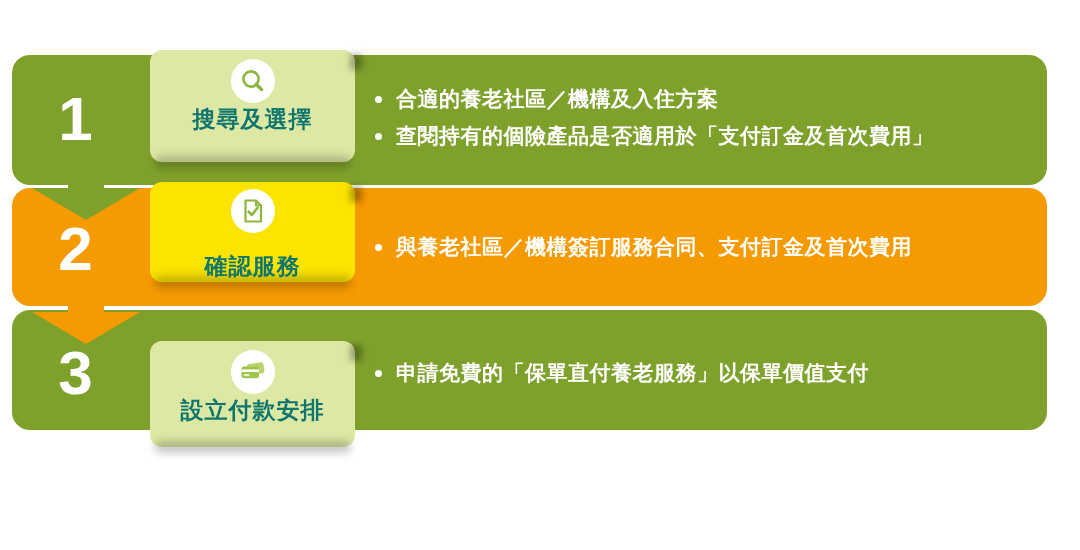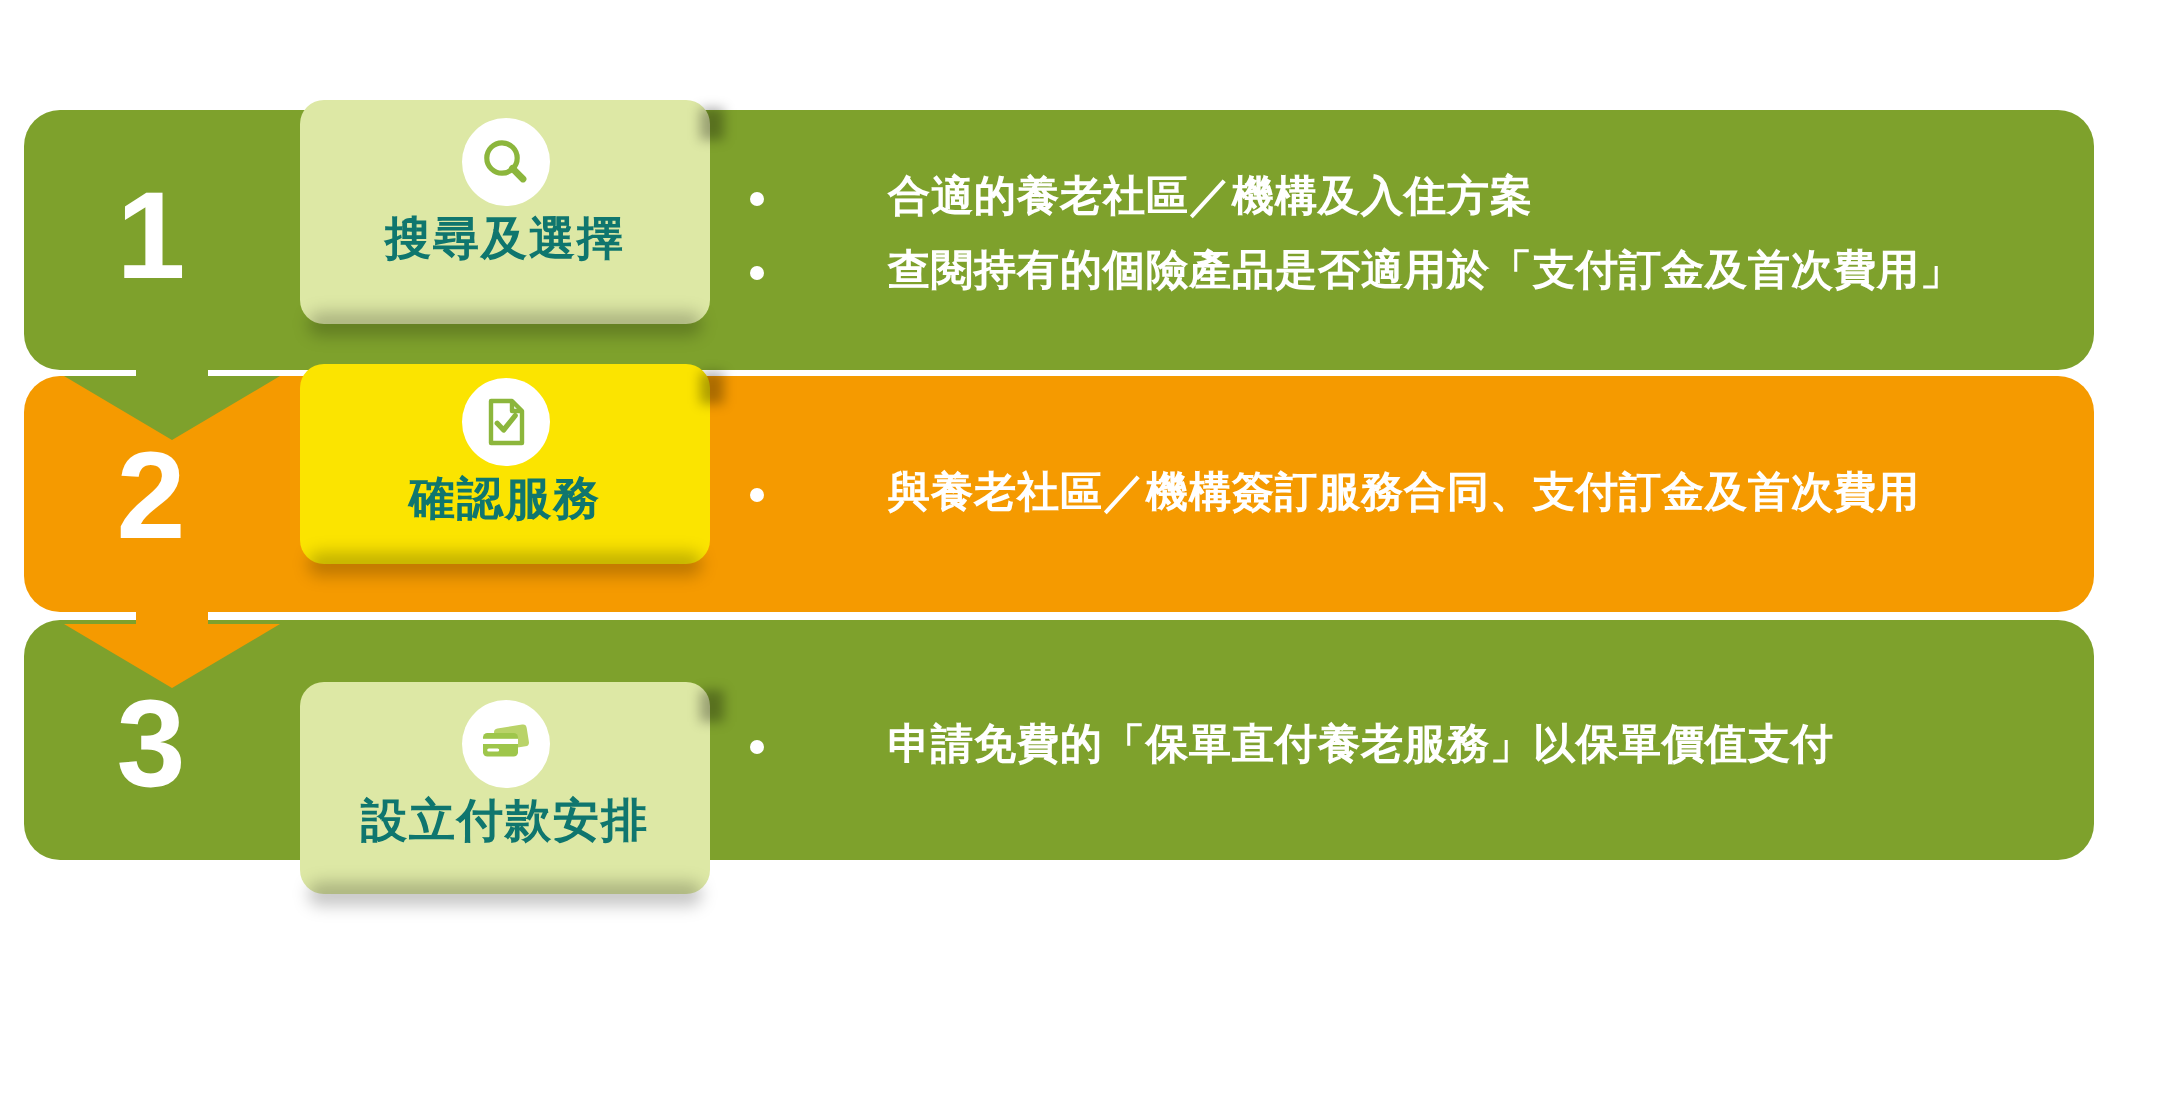--- a/index.html
+++ b/index.html
@@ -127,21 +127,21 @@
   }
   .card-label-text {
     font-size: 23px;
     font-weight: bold;
     color: #0f766e;
     letter-spacing: 1px;
     line-height: 1.1;
     margin-top: 4px;
   }
   .card-2 .icon-wrap { margin-top: 7px; }
-  .card-2 .card-label-text { margin-top: 4px; }
+  .card-2 .card-label-text { margin-top: 21px; }
 
   
   .bullets {
     position: absolute;
     left: 375px;
     right: 30px;
     z-index: 3;
   }
   .bul-1 { top: 84px; }
   .bul-2 { top: 232px; }
@@ -150,21 +150,20 @@
   .bullet {
     display: flex;
     align-items: flex-start;
     color: #ffffff;
     font-size: 21px;
     font-weight: bold;
     line-height: 1.45;
     letter-spacing: 0.5px;
     margin-bottom: 7px;
     white-space: nowrap;
-    gap: 48px;
   }
   .bullet .dot {
     flex: 0 0 auto;
     width: 7px;
     height: 7px;
     border-radius: 50%;
     background: #ffffff;
     margin-right: 14px;
     margin-top: 12px;
   }

